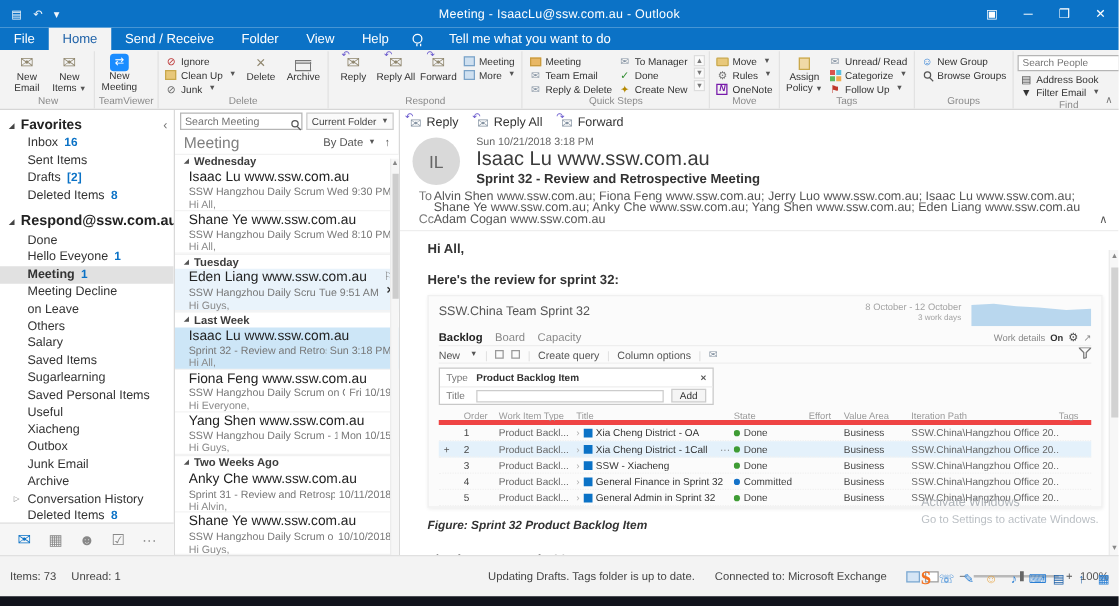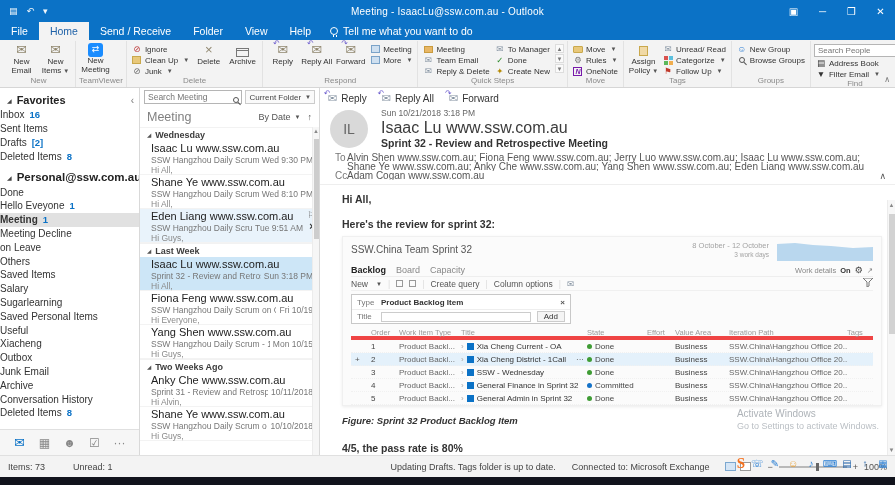--- a/index.html
+++ b/index.html
@@ -11,21 +11,21 @@
   .titlebar{height:22px;background:#0b72c6;color:#fff;display:flex;align-items:center;position:relative;flex:0 0 auto}
   .qat{display:flex;gap:9px;margin-left:9px;font-size:9px;z-index:2;opacity:.95}
   .tb-title{position:absolute;left:0;right:0;text-align:center;font-size:10px;letter-spacing:.2px}
   .win-controls{margin-left:auto;display:flex;z-index:2}
   .win-btn{width:29px;height:22px;display:flex;align-items:center;justify-content:center;font-size:10px}
 
   
   .tabrow{height:18px;background:#0b72c6;display:flex;align-items:stretch;color:#fff;flex:0 0 auto}
   .tab{padding:0 11px;font-size:10.5px;display:flex;align-items:center;white-space:nowrap}
   .tab.active{background:#f3f3f3;color:#1f62a8}
-  .tellme{display:flex;align-items:center;gap:5px;margin-left:8px;font-size:10.5px;white-space:nowrap}
+  .tellme{display:flex;align-items:center;gap:21px;margin-left:8px;font-size:10.5px;white-space:nowrap}
   .bulb{width:8px;height:8px;border:1px solid #fff;border-radius:50%;position:relative;display:inline-block}
   .bulb::after{content:"";position:absolute;left:2px;bottom:-3px;width:2px;height:2px;border-left:1px solid #fff;border-right:1px solid #fff}
 
   
   .ribbon{height:48px;background:#f3f3f3;border-bottom:1px solid #d6d6d6;display:flex;flex:0 0 auto;overflow:hidden;padding:1px 0 0 2px;position:relative}
   .rgroup{display:flex;flex-direction:column;border-right:1px solid #e2e2e2;padding:1px 3px 0;flex:0 0 auto}
   .rbody{display:flex;align-items:flex-start;flex:1;gap:1px}
   .glabel{font-size:8px;color:#8a8a8a;text-align:center;padding:0 0 2px;line-height:9px;min-height:9px}
   .bigbtn{display:flex;flex-direction:column;align-items:center;width:33px;font-size:8px;line-height:1.1;text-align:center;color:#333;padding-top:1px;cursor:default}
   .bigbtn .bic{height:15px;display:flex;align-items:center;justify-content:center;font-size:13px;color:#90876f;position:relative}
@@ -62,32 +62,32 @@
   
   .main{flex:1;display:flex;overflow:hidden;min-height:0}
 
   
   .folderpane{width:140px;flex:0 0 auto;border-right:1px solid #d9d9d9;background:#fff;display:flex;flex-direction:column}
   .fp-scroll{flex:1;padding-top:4px;overflow:hidden}
   .f-header{height:16px;display:flex;align-items:center;font-weight:bold;font-size:11px;padding-left:7px;gap:5px;color:#222}
   .f-header .tri{font-size:6px;color:#444}
   .f-header.account{font-size:11.5px}
   .fp-collapse{margin-left:auto;margin-right:5px;color:#777;font-weight:normal;font-size:10px}
-  .f-item{height:13.8px;display:flex;align-items:center;font-size:10px;color:#333;position:relative;white-space:nowrap;cursor:default}
+  .f-item{height:13.8px;display:flex;align-items:center;padding-left:22px;font-size:10px;color:#333;position:relative;white-space:nowrap;cursor:default}
   .f-item.selected{background:#e1e1e1;font-weight:bold}
   .f-prefix{display:inline-block;width:0;overflow:visible;transform:translateX(-11px);font-size:6px;color:#888}
   .f-count{color:#0b72c6;font-weight:bold;margin-left:5px;font-size:9.5px}
   .f-gap{height:6px}
   .navbar{height:26px;border-top:1px solid #e0e0e0;display:flex;align-items:center;padding:0 8px;background:#f6f6f6;gap:2px}
   .nav-ic{width:24px;display:flex;justify-content:center;font-size:12px;color:#888}
   .nav-ic.mail{color:#0b72c6;font-size:13px}
 
   
   .msglist{width:180px;flex:0 0 auto;border-right:1px solid #d9d9d9;display:flex;flex-direction:column;background:#fff;position:relative}
-  .ml-search{height:19px;display:flex;align-items:flex-start;gap:3px;padding:2px 4px 1px}
+  .ml-search{height:19px;display:flex;align-items:flex-end;gap:3px;padding:2px 4px 1px}
   .ml-inwrap{flex:1;position:relative}
   .ml-input{width:100%;height:14px;border:1px solid #b5b5b5;font-size:8.5px;padding:0 14px 0 3px;color:#555;font-family:inherit}
   .ml-mag{position:absolute;right:3px;top:3px}
   .ml-scope{font-size:8px;color:#444;border:1px solid #ccc;height:14px;display:flex;align-items:center;padding:0 3px;gap:2px;background:#fafafa;white-space:nowrap}
   .ml-head{height:20px;display:flex;align-items:center;padding:0 7px;color:#666}
   .ml-title{font-size:12.5px;color:#808080}
   .ml-sort{margin-left:auto;font-size:9px;color:#555;display:flex;align-items:center;gap:2px}
   .ml-up{font-size:9px;color:#555;margin-left:7px}
   .msg-group{height:14px;display:flex;align-items:center;gap:4px;padding-left:7px;font-size:9px;font-weight:bold;color:#3d3d3d;border-top:1px solid #f2f2f2;background:#fff}
   .msg-group .tri{font-size:5.5px;color:#555}
@@ -170,21 +170,21 @@
   .r-pass{font-size:10.5px;font-weight:bold;margin-top:16px}
   .watermark{position:absolute;right:16px;bottom:24px;color:#aeb3b8}
   .wm1{font-size:10px}
   .wm2{font-size:9px;color:#babfc4;margin-top:2px}
   .r-scrollbar{position:absolute;right:0;top:112px;bottom:0;width:8px;background:#f7f7f7;border-left:1px solid #ececec}
   .r-thumb{position:absolute;top:14px;left:1px;width:6px;height:120px;background:#d2d2d2}
   .r-sb-up,.r-sb-dn{position:absolute;left:0;right:0;text-align:center;font-size:6px;color:#888}
   .r-sb-up{top:2px}.r-sb-dn{bottom:2px}
 
   
-  .statusbar{height:22px;background:#f3f3f3;border-top:1px solid #e0e0e0;display:flex;align-items:center;font-size:9px;color:#444;padding:0 8px;gap:28px;flex:0 0 auto}
+  .statusbar{height:33px;background:#f3f3f3;border-top:1px solid #e0e0e0;display:flex;align-items:center;font-size:9px;color:#444;padding:0 8px;gap:12px;flex:0 0 auto}
   .sb-right{margin-left:auto;display:flex;align-items:center;gap:16px}
   .sb-views{display:flex;gap:4px}
   .sb-view{width:11px;height:9px;border:1px solid #9a9a9a;background:#fff;display:inline-block}
   .sb-view.active{background:#d5e5f5;border-color:#7ba7cf}
   .zoomctl{display:flex;align-items:center;gap:6px;color:#555}
   .z-track{width:68px;height:2px;background:#b9b9b9;position:relative;display:inline-block}
   .z-thumb{position:absolute;left:55%;top:-3px;width:3px;height:8px;background:#666}
   .bottomstrip{height:8px;background:#11131c;flex:0 0 auto}
 
   
@@ -492,21 +492,21 @@
 
             <div class="f-item">
               <span class="f-prefix"></span>
               <span class="f-label">Deleted Items</span>
               <span class="f-count">8</span>
             </div>
           </div>
         <div class="f-gap"></div>
         <div class="f-header account">
           <span class="tri">◢</span>
-          <span>Personal@ssw.com.au</span>
+          <span>Respond@ssw.com.au</span>
         </div>
         <div>
 
             <div class="f-item">
               <span class="f-prefix"></span>
               <span class="f-label">Done</span>
               <span class="f-count"></span>
             </div>
 
             <div class="f-item">
@@ -535,27 +535,27 @@
 
             <div class="f-item">
               <span class="f-prefix"></span>
               <span class="f-label">Others</span>
               <span class="f-count"></span>
             </div>
 
 
             <div class="f-item">
               <span class="f-prefix"></span>
+              <span class="f-label">Salary</span>
+              <span class="f-count"></span>
+            </div>
+
+            <div class="f-item">
+              <span class="f-prefix"></span>
               <span class="f-label">Saved Items</span>
-              <span class="f-count"></span>
-            </div>
-
-            <div class="f-item">
-              <span class="f-prefix"></span>
-              <span class="f-label">Salary</span>
               <span class="f-count"></span>
             </div>
 
             <div class="f-item">
               <span class="f-prefix"></span>
               <span class="f-label">Sugarlearning</span>
               <span class="f-count"></span>
             </div>
 
             <div class="f-item">
@@ -653,20 +653,24 @@
             <span class="msg-sender">Shane Ye www.ssw.com.au</span>
             <span class="msg-line2">
               <span class="msg-subject">SSW Hangzhou Daily Scrum on Octob...</span>
               <span class="msg-time">Wed 8:10 PM</span>
             </span>
             <span class="msg-preview">Hi All,</span>
 
           </div>
         </div>
 
+      <div class="msg-group">
+          <span class="tri">◢</span>
+          <span>Tuesday</span>
+        </div>
       <div>
 
           <div class="msg hover">
             <span class="msg-sender">Eden Liang www.ssw.com.au</span>
             <span class="msg-line2">
               <span class="msg-subject">SSW Hangzhou Daily Scrum on Octob...</span>
               <span class="msg-time">Tue 9:51 AM</span>
             </span>
             <span class="msg-preview">Hi Guys,</span>
             <span class="msg-flag">⚐</span>
@@ -848,21 +852,21 @@
               <span class="th">Tags</span>
             </div>
           <div>
 
               <div class="dv-grid t-row">
                 <span class="td plus"></span>
                 <span class="td">1</span>
                 <span class="td gray">Product Backl...</span>
                 <span class="td title">
                   <span class="wi-icon"></span>
-                  <span>Xia Cheng Current - OA</span>
+                  <span>Xia Cheng District - OA</span>
                 </span>
                 <span class="td state"><span class="dot"></span><span>Done</span></span>
                 <span class="td"></span>
                 <span class="td">Business</span>
                 <span class="td gray">SSW.China\Hangzhou Office 20...</span>
                 <span class="td"></span>
               </div>
 
               <div class="dv-grid t-row selected">
                 <span class="td plus"></span>
@@ -879,21 +883,21 @@
                 <span class="td gray">SSW.China\Hangzhou Office 20...</span>
                 <span class="td"></span>
               </div>
 
               <div class="dv-grid t-row">
                 <span class="td plus"></span>
                 <span class="td">3</span>
                 <span class="td gray">Product Backl...</span>
                 <span class="td title">
                   <span class="wi-icon"></span>
-                  <span>SSW - Wednesday</span>
+                  <span>SSW - Xiacheng</span>
                 </span>
                 <span class="td state"><span class="dot"></span><span>Done</span></span>
                 <span class="td"></span>
                 <span class="td">Business</span>
                 <span class="td gray">SSW.China\Hangzhou Office 20...</span>
                 <span class="td"></span>
               </div>
 
               <div class="dv-grid t-row">
                 <span class="td plus"></span>

